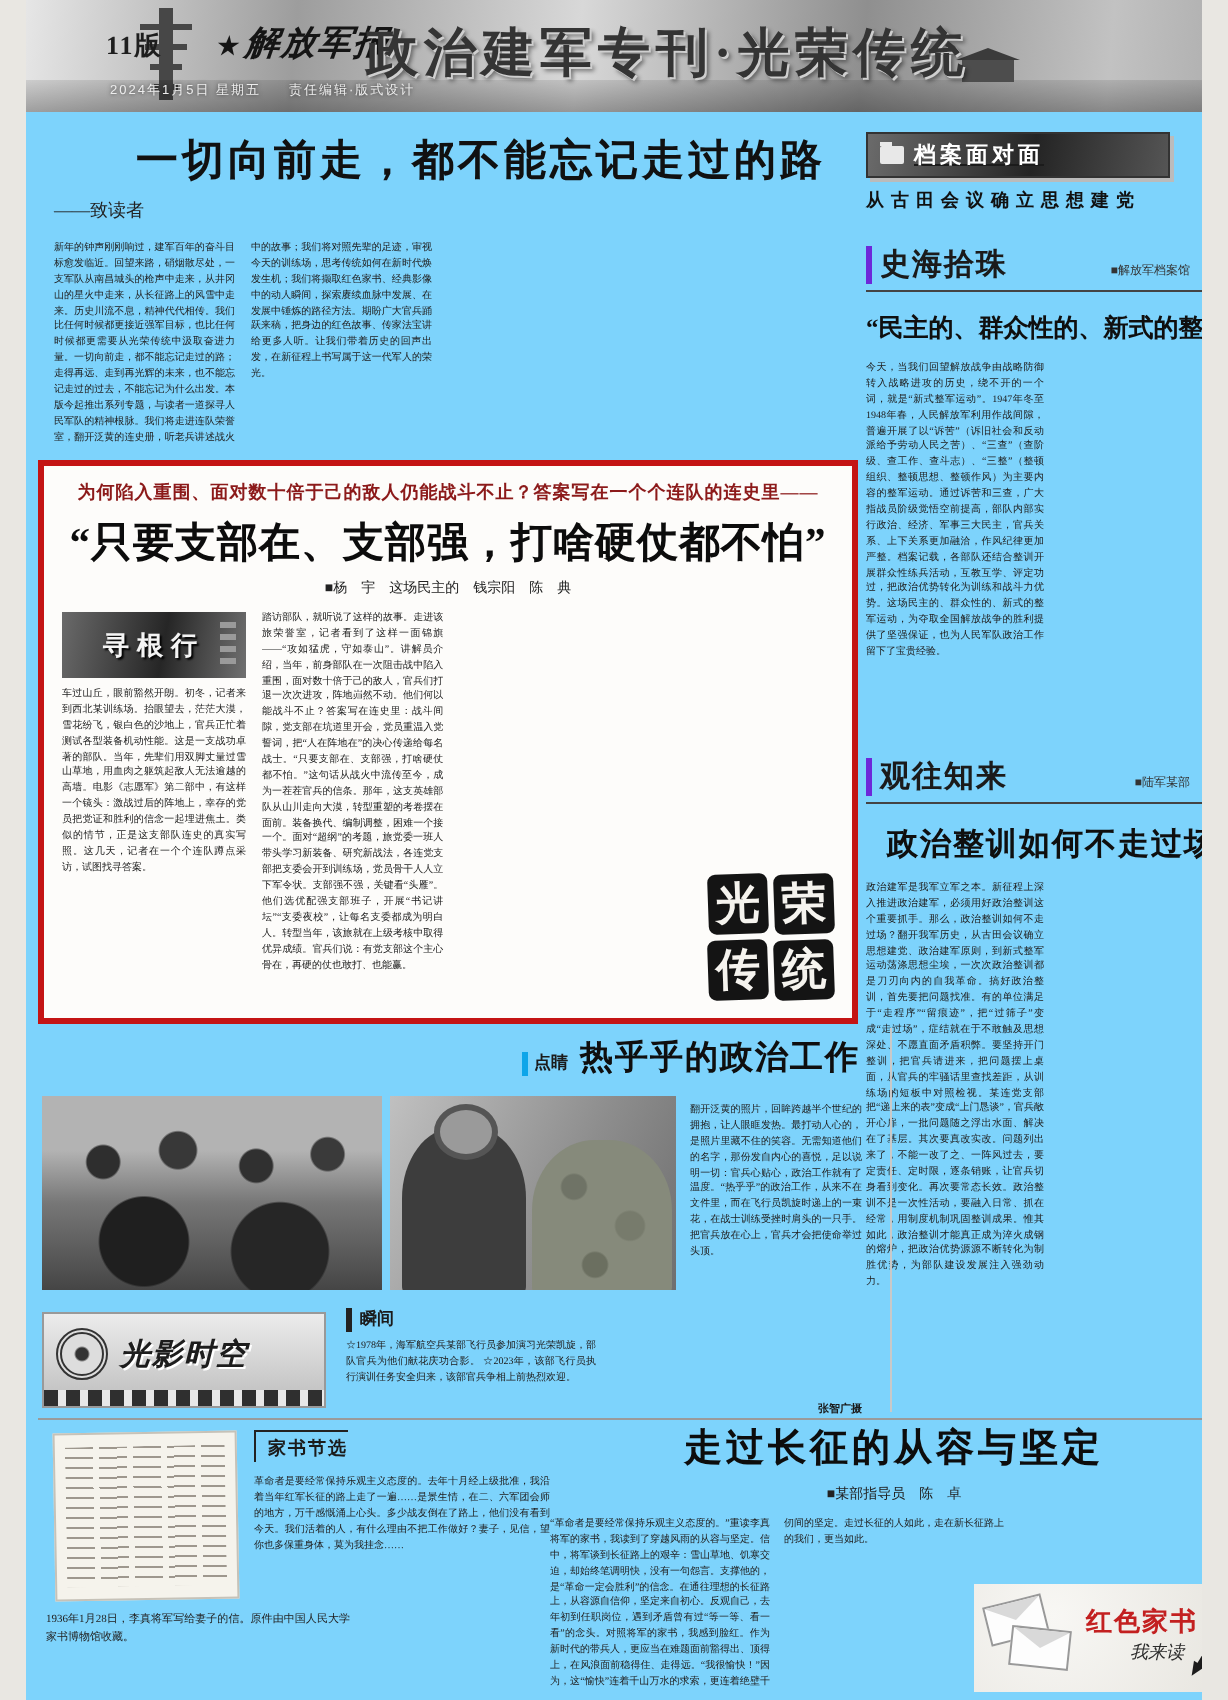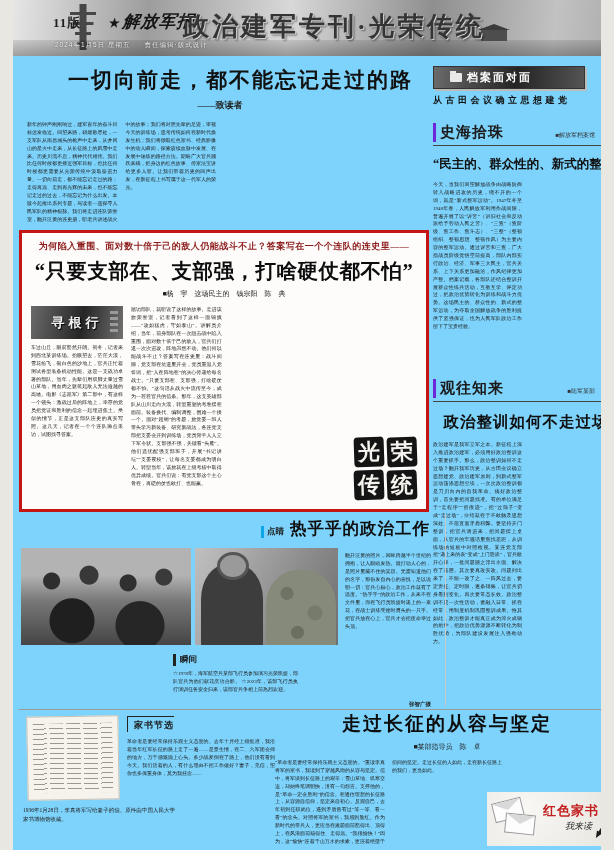--- a/index.html
+++ b/index.html
@@ -37,26 +37,26 @@
   .mast-house::before { content:""; position:absolute; left:-3px; top:-6px; border-left:16px solid transparent;
     border-right:16px solid transparent; border-bottom:6px solid #3b3b3b; }
   
   .t5 { font-size:5px; line-height:1.58; text-align:justify; color:#202020; overflow:hidden; }
   .cols2 { columns:2; column-gap:8px; column-fill:auto; }
   .cols3 { columns:3; column-gap:7px; column-fill:auto; }
   .cols4 { columns:4; column-gap:8px; column-fill:auto; }
   
   .lead { position:absolute; left:14px; top:66px; width:386px; }
   .lead h1 { font-size:21px; font-weight:bold; text-align:right; letter-spacing:2px; color:#111; }
-  .lead .sub { text-align:center; font-size:9px; font-weight:bold; margin-top:5px; color:#222; }
+  .lead .sub { font-size:9px; font-weight:normal; margin-top:5px; color:#222; }
   .lead .body { margin-top:9px; height:106px; }
   
   .sidebar { position:absolute; left:420px; top:66px; width:186px; }
   .arch-logo { width:152px; height:23px; background:linear-gradient(100deg,#6b6b6b,#242424 55%,#555);
-    border:1px solid #333; box-shadow:2px 2px 0 #bbb; display:flex; align-items:center; padding-left:16px; }
+    border:1px solid #333; box-shadow:2px 2px 0 #bbb; display:flex; align-items:center; padding-left:6px;text-decoration:underline; }
   .arch-logo .folder { width:12px; height:9px; background:#e8e8e8; border-radius:1px; position:relative; margin-right:5px;}
   .arch-logo .folder::before { content:""; position:absolute; left:0; top:-2px; width:6px; height:2px; background:#e8e8e8; }
   .arch-logo .txt { color:#fff; font-weight:bold; font-size:11px; letter-spacing:2px; }
   .arch-sub { margin-top:5px; font-size:9px; font-weight:bold; letter-spacing:3.5px; color:#111; }
   .sec-head { display:flex; align-items:baseline; justify-content:space-between;
     border-bottom:1px solid #444; padding-bottom:3px; }
   .sec-label { font-size:15px; font-weight:bold; border-left:3px solid #6d28d9; padding-left:4px; letter-spacing:1px;}
   .sec-byline { font-size:6px; color:#333; }
   .sec1 { margin-top:16px; }
   .sec1 h2 { margin-top:10px; font-size:12.5px; font-weight:bold; white-space:nowrap; letter-spacing:0; color:#0f0f0f;}
@@ -237,20 +237,24 @@
   </div>
   <div class="dj-body t5">翻开泛黄的照片，回眸跨越半个世纪的拥抱，让人眼眶发热。最打动人心的，是照片里藏不住的笑容。无需知道他们的名字，那份发自内心的喜悦，足以说明一切：官兵心贴心，政治工作就有了温度。“热乎乎”的政治工作，从来不在文件里，而在飞行员凯旋时递上的一束花，在战士训练受挫时肩头的一只手。把官兵放在心上，官兵才会把使命举过头顶。</div>
 
   <div class="photo photo-left"></div>
   <div class="photo photo-hug">
     <div class="fig1"></div>
     <div class="helmet"></div>
     <div class="fig2"></div>
   </div>
 
+  <div class="film-logo">
+    <span class="reel"></span>
+    <span class="txt">光影时空</span>
+  </div>
   <div class="moment">
     <div class="label">瞬间</div>
     <div class="caps t5 cols2">
       <span>☆1978年，海军航空兵某部飞行员参加演习光荣凯旋，部队官兵为他们献花庆功合影。</span>
       <span>☆2023年，该部飞行员执行演训任务安全归来，该部官兵争相上前热烈欢迎。</span>
     </div>
     <div class="credit">张智广摄</div>
   </div>
 
   <div class="vrule"></div>

